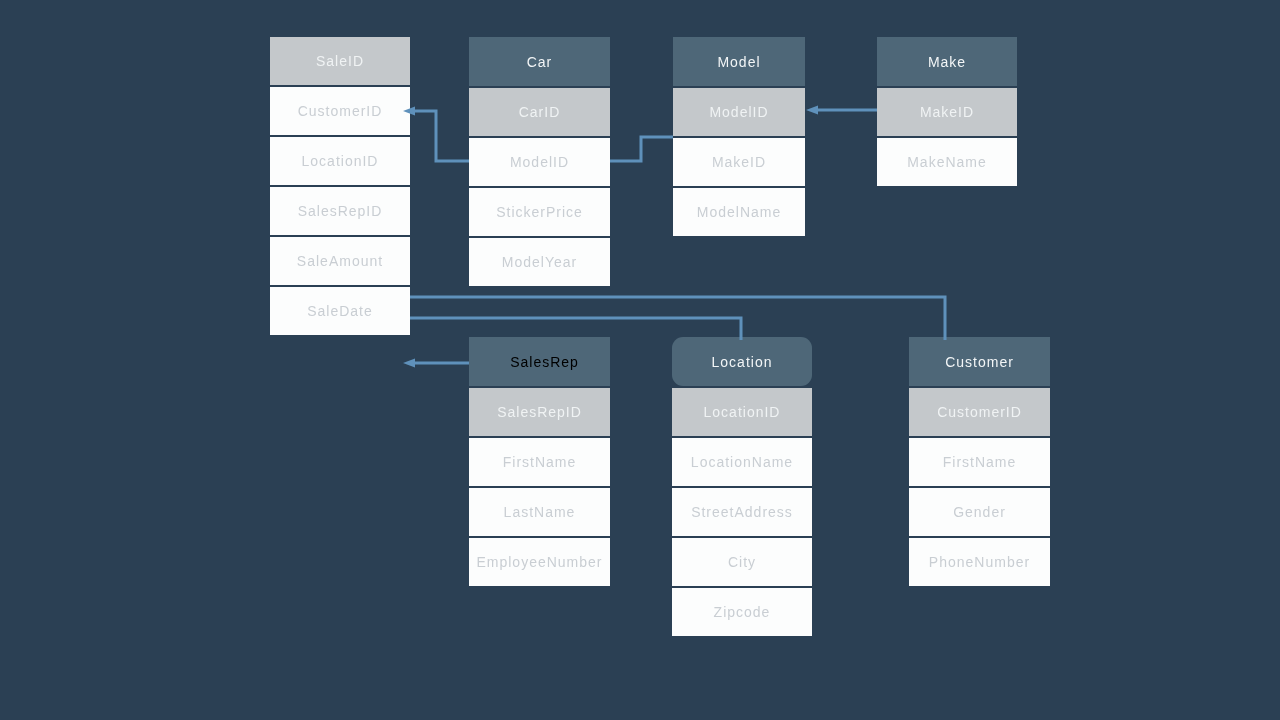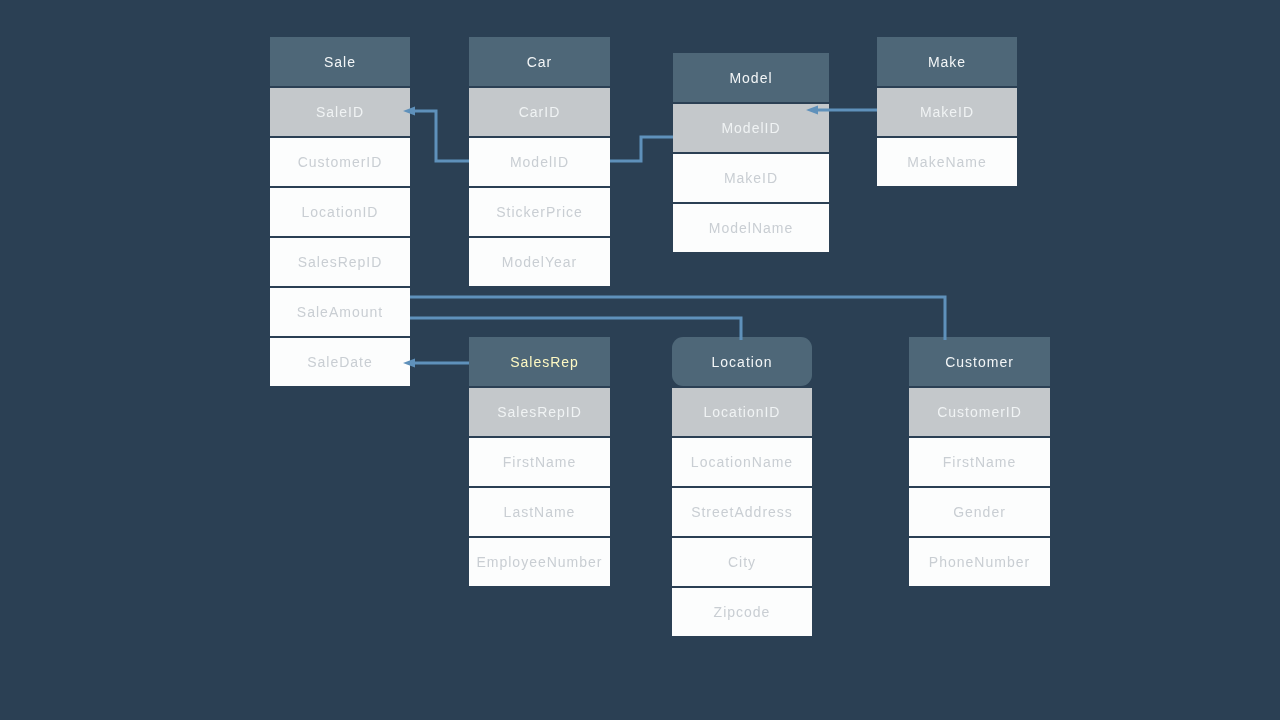--- a/index.html
+++ b/index.html
@@ -44,48 +44,47 @@
     z-index: 2;
     pointer-events: none;
   }
 </style>
 </head>
 <body style="background: rgb(43, 64, 84);">
 
 <div id="stage">
   <div id="tables">
       <div class="table" style="left: 270px; top: 37px; width: 140px;">
-        <div class="tbl-header" style="background: rgb(78, 103, 120); color: rgb(243, 246, 247);">Sale</div>
         <div class="tbl-row" style="background: rgb(196, 200, 203); color: rgb(240, 243, 244);">SaleID</div>
         <div class="tbl-row" style="background: rgb(252, 253, 253); color: rgb(201, 206, 211);">CustomerID</div>
         <div class="tbl-row" style="background: rgb(252, 253, 253); color: rgb(201, 206, 211);">LocationID</div>
         <div class="tbl-row" style="background: rgb(252, 253, 253); color: rgb(201, 206, 211);">SalesRepID</div>
         <div class="tbl-row" style="background: rgb(252, 253, 253); color: rgb(201, 206, 211);">SaleAmount</div>
         <div class="tbl-row" style="background: rgb(252, 253, 253); color: rgb(201, 206, 211);">SaleDate</div>
       </div>
       <div class="table" style="left: 469px; top: 37px; width: 141px;">
         <div class="tbl-header" style="background: rgb(78, 103, 120); color: rgb(243, 246, 247);">Car</div>
         <div class="tbl-row" style="background: rgb(196, 200, 203); color: rgb(240, 243, 244);">CarID</div>
         <div class="tbl-row" style="background: rgb(252, 253, 253); color: rgb(201, 206, 211);">ModelID</div>
         <div class="tbl-row" style="background: rgb(252, 253, 253); color: rgb(201, 206, 211);">StickerPrice</div>
         <div class="tbl-row" style="background: rgb(252, 253, 253); color: rgb(201, 206, 211);">ModelYear</div>
       </div>
-      <div class="table" style="left: 673px; top: 37px; width: 156px; margin-top: 16px;">
+      <div class="table" style="left: 673px; top: 37px; width: 132px;">
         <div class="tbl-header" style="background: rgb(78, 103, 120); color: rgb(243, 246, 247);">Model</div>
         <div class="tbl-row" style="background: rgb(196, 200, 203); color: rgb(240, 243, 244);">ModelID</div>
         <div class="tbl-row" style="background: rgb(252, 253, 253); color: rgb(201, 206, 211);">MakeID</div>
         <div class="tbl-row" style="background: rgb(252, 253, 253); color: rgb(201, 206, 211);">ModelName</div>
       </div>
       <div class="table" style="left: 877px; top: 37px; width: 140px;">
         <div class="tbl-header" style="background: rgb(78, 103, 120); color: rgb(243, 246, 247);">Make</div>
         <div class="tbl-row" style="background: rgb(196, 200, 203); color: rgb(240, 243, 244);">MakeID</div>
         <div class="tbl-row" style="background: rgb(252, 253, 253); color: rgb(201, 206, 211);">MakeName</div>
       </div>
       <div class="table" style="left: 469px; top: 337px; width: 141px;">
-        <div class="tbl-header" style="background: rgb(78, 103, 120); color: #fef9c3; padding-left: 10px;">SalesRep</div>
+        <div class="tbl-header" style="background: rgb(78, 103, 120); color: #000000; padding-left: 10px;">SalesRep</div>
         <div class="tbl-row" style="background: rgb(196, 200, 203); color: rgb(240, 243, 244);">SalesRepID</div>
         <div class="tbl-row" style="background: rgb(252, 253, 253); color: rgb(201, 206, 211);">FirstName</div>
         <div class="tbl-row" style="background: rgb(252, 253, 253); color: rgb(201, 206, 211);">LastName</div>
         <div class="tbl-row" style="background: rgb(252, 253, 253); color: rgb(201, 206, 211);">EmployeeNumber</div>
       </div>
       <div class="table" style="left: 672px; top: 337px; width: 140px;">
         <div class="tbl-header" style="background: rgb(78, 103, 120); color: rgb(243, 246, 247); border-radius: 11px;">Location</div>
         <div class="tbl-row" style="background: rgb(196, 200, 203); color: rgb(240, 243, 244);">LocationID</div>
         <div class="tbl-row" style="background: rgb(252, 253, 253); color: rgb(201, 206, 211);">LocationName</div>
         <div class="tbl-row" style="background: rgb(252, 253, 253); color: rgb(201, 206, 211);">StreetAddress</div>

